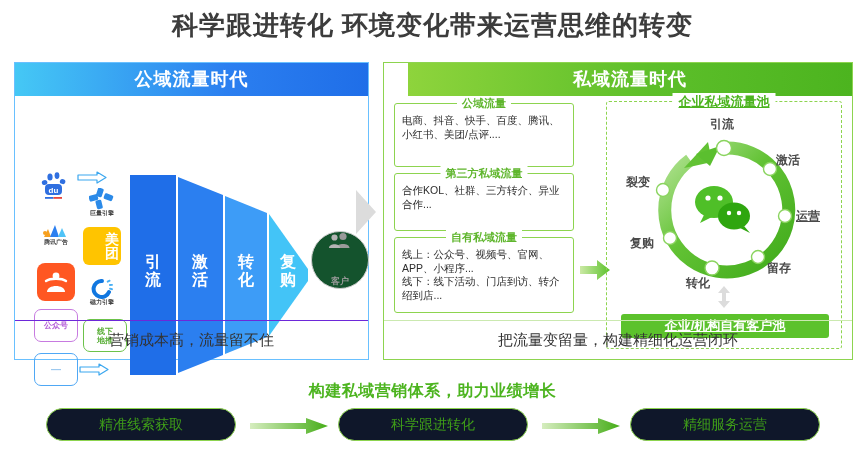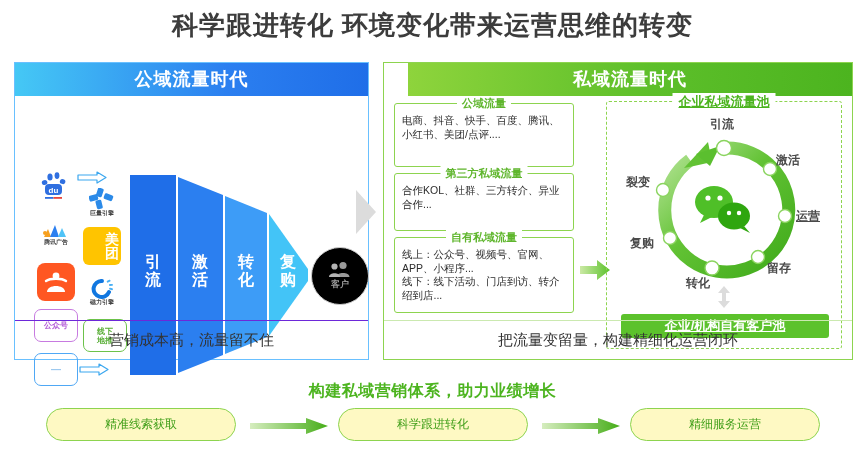--- a/index.html
+++ b/index.html
@@ -64,23 +64,23 @@
 
   
   .funnel{position:absolute;left:115px;top:112px;width:190px;height:200px;}
   .fn-lbl{
     position:absolute;color:#fff;font-weight:bold;font-size:16px;
     line-height:18px;text-align:center;width:22px;letter-spacing:0;
   }
 
   
   .cust{
-    position:absolute;left:296px;top:184px;width:56px;height:56px;border-radius:50%;
-    border:1.3px solid #cdcdcd;background:#000000;
-    display:flex;flex-direction:column;align-items:center;justify-content:center;
+    position:absolute;left:296px;top:168px;width:56px;height:56px;border-radius:50%;
+    border:1.3px solid #cdcdcd;background:#14532d;
+    display:flex;flex-direction:column;align-items:center;justify-content:space-between;
   }
   .cust .cl{font-size:9px;color:#9a9a9a;margin-top:1px;font-weight:bold;}
 
   .foot{
     position:absolute;left:0;bottom:0;width:100%;height:38px;
     display:flex;align-items:center;justify-content:center;
     font-size:15px;color:#333;
   }
   .foot-l{border-top:1px solid #6d28d9;}
   .foot-r{border-top:1px solid #cbe9b0;}
@@ -134,21 +134,21 @@
   
   .bottom-title{
     position:absolute;left:0;top:381px;width:865px;text-align:center;
     font-size:16px;font-weight:bold;color:#4cb41f;letter-spacing:.5px;
   }
   .pills{position:absolute;left:0;top:408px;width:865px;height:40px;}
   .pill{
     position:absolute;height:33px;width:190px;
     border:1.5px solid #8dd44f;border-radius:18px;
     display:flex;align-items:center;justify-content:center;
-    font-size:12px;color:#3f9e18;background:#fef9c3;box-sizing:border-box;text-align:center;
+    font-size:14px;color:#3f9e18;background:#0f172a;box-sizing:border-box;text-align:center;
   }
   .p1{left:46px;} .p2{left:338px;} .p3{left:630px;}
   .parrow{position:absolute;top:10px;}
   .pa1{left:250px;} .pa2{left:542px;}
 </style>
 </head>
 <body>
 
 <div class="stage">
 

